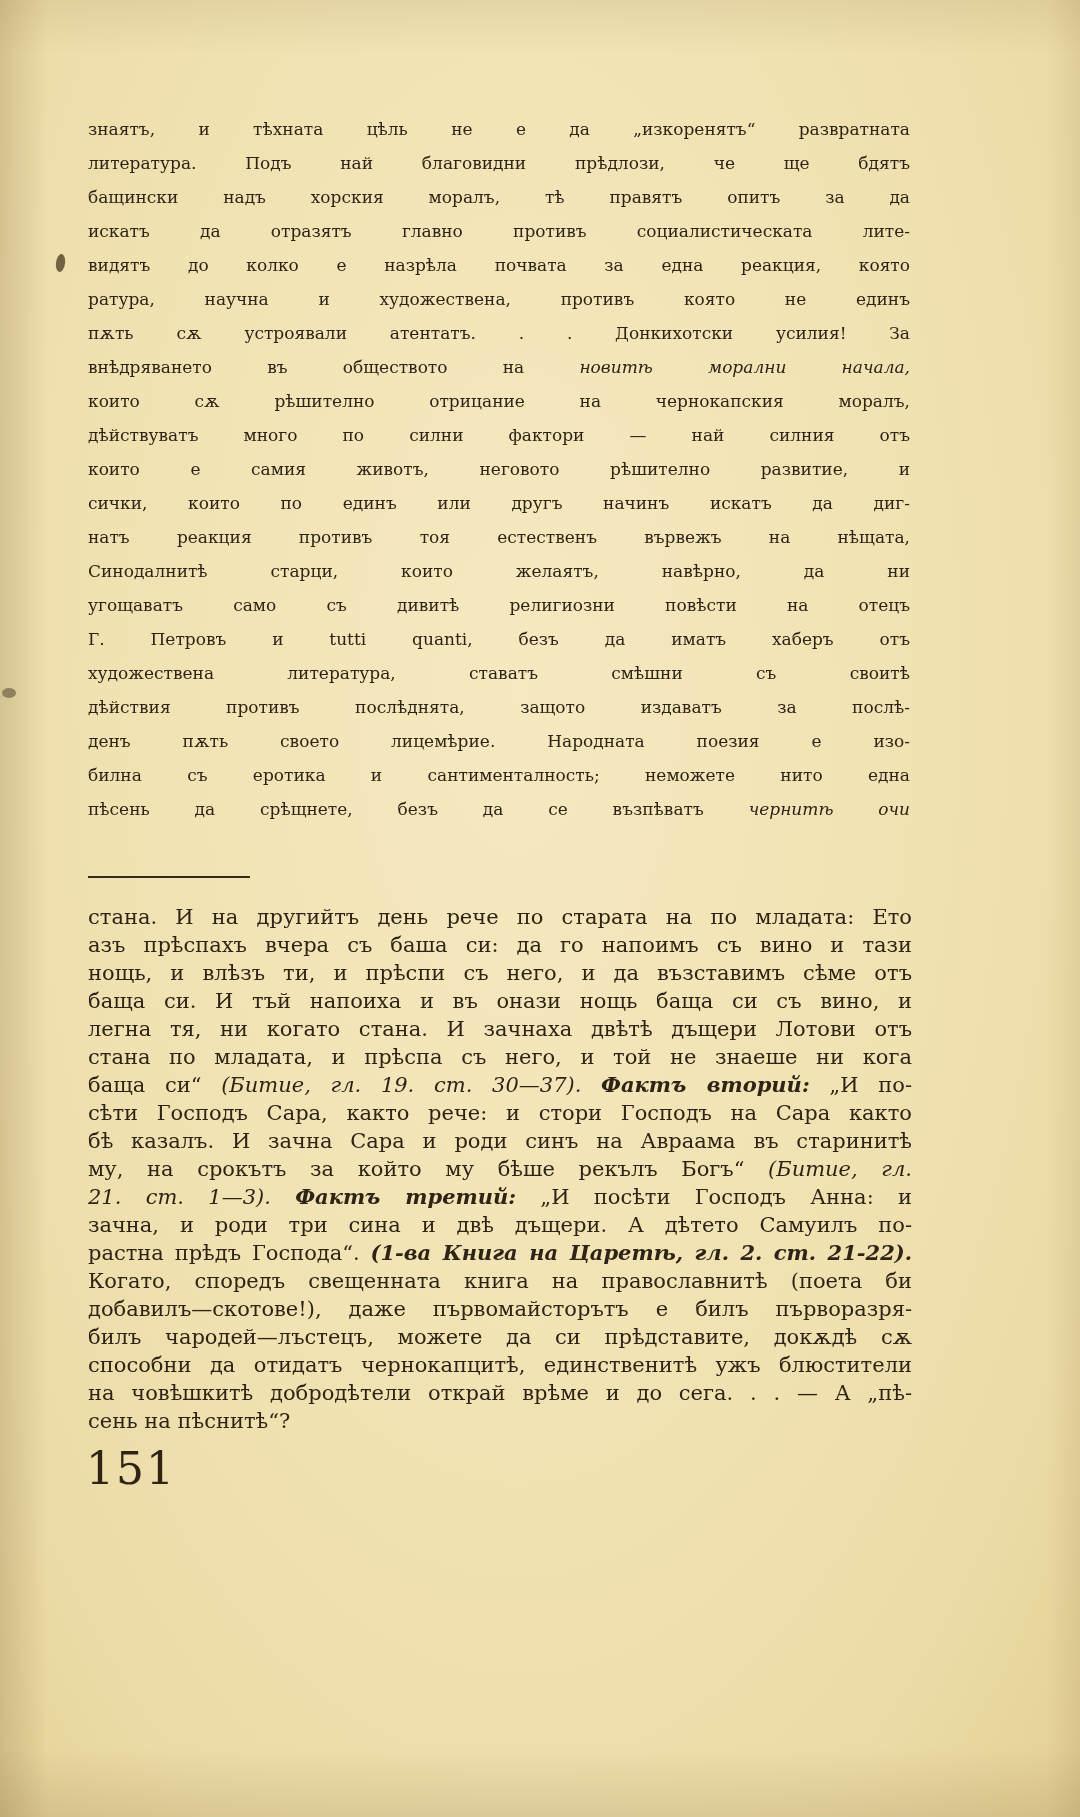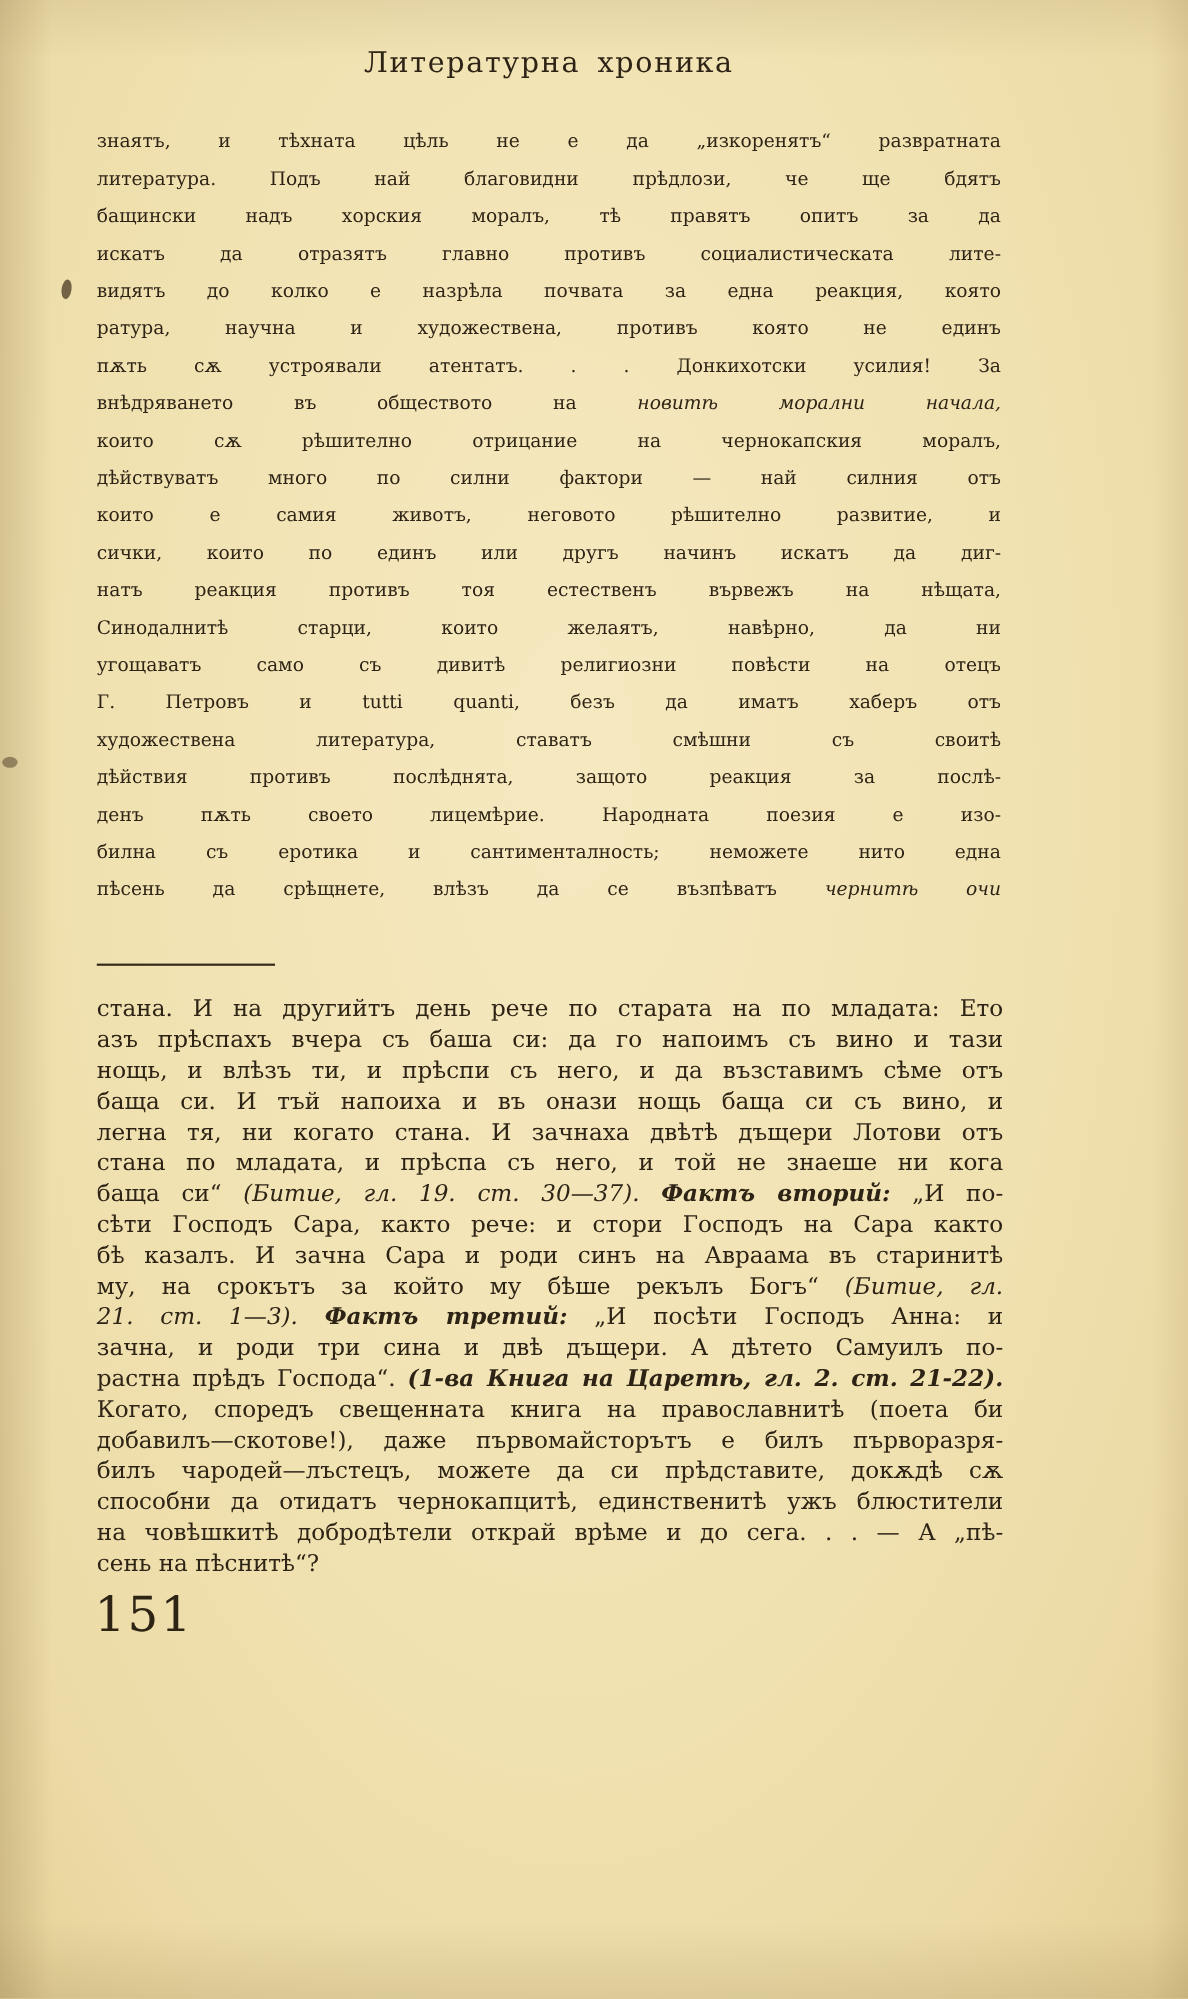--- a/index.html
+++ b/index.html
@@ -86,44 +86,43 @@
     opacity: .75;
     border-radius: 50%;
   }
   .speck.s1 { left: 56px; top: 254px; width: 9px;  height: 18px; transform: rotate(8deg); }
   .speck.s2 { left: 2px;  top: 688px; width: 14px; height: 10px; opacity: .5; }
 </style>
 </head>
 <body>
 
 <div class="page">
-  <div class="header">Литературна  хроника</div>
 
   <div class="main">
       <div class="tline"><span>знаятъ, и тѣхната цѣль не е да „изкоренятъ“ развратната</span></div>
       <div class="tline"><span>литература. Подъ най благовидни прѣдлози, че ще бдятъ</span></div>
       <div class="tline"><span>бащински надъ хорския моралъ, тѣ правятъ опитъ за да</span></div>
       <div class="tline"><span>искатъ да отразятъ главно противъ социалистическата лите-</span></div>
       <div class="tline"><span>видятъ до колко е назрѣла почвата за една реакция, която</span></div>
       <div class="tline"><span>ратура, научна и художествена, противъ която не единъ</span></div>
       <div class="tline"><span>пѫть сѫ устроявали атентатъ. . . Донкихотски усилия! За</span></div>
       <div class="tline"><span>внѣдряването въ обществото на </span><span class="it">новитѣ морални начала,</span></div>
       <div class="tline"><span>които сѫ рѣшително отрицание на чернокапския моралъ,</span></div>
       <div class="tline"><span>дѣйствуватъ много по силни фактори — най силния отъ</span></div>
       <div class="tline"><span>които е самия животъ, неговото рѣшително развитие, и</span></div>
       <div class="tline"><span>сички, които по единъ или другъ начинъ искатъ да диг-</span></div>
       <div class="tline"><span>натъ реакция противъ тоя естественъ вървежъ на нѣщата,</span></div>
       <div class="tline"><span>Синодалнитѣ старци, които желаятъ, навѣрно, да ни</span></div>
       <div class="tline"><span>угощаватъ само съ дивитѣ религиозни повѣсти на отецъ</span></div>
       <div class="tline"><span>Г. Петровъ и tutti quanti, безъ да иматъ хаберъ отъ</span></div>
       <div class="tline"><span>художествена литература, ставатъ смѣшни съ своитѣ</span></div>
-      <div class="tline"><span>дѣйствия противъ послѣднята, защото реакция за послѣ-</span></div>
+      <div class="tline"><span>дѣйствия противъ послѣднята, защото издаватъ за послѣ-</span></div>
       <div class="tline"><span>денъ пѫть своето лицемѣрие. Народната поезия е изо-</span></div>
       <div class="tline"><span>билна съ еротика и сантименталность; неможете нито една</span></div>
-      <div class="tline"><span>пѣсень да срѣщнете, влѣзъ да се възпѣватъ </span><span class="it">чернитѣ очи</span></div>
+      <div class="tline"><span>пѣсень да срѣщнете, безъ да се възпѣватъ </span><span class="it">чернитѣ очи</span></div>
     </div>
 
   <div class="rule"></div>
 
   <div class="footnote">
       <div class="tline"><span>стана. И на другийтъ день рече по старата на по младата: Ето</span></div>
       <div class="tline"><span>азъ прѣспахъ вчера съ баша си: да го напоимъ съ вино и тази</span></div>
       <div class="tline"><span>нощь, и влѣзъ ти, и прѣспи съ него, и да възставимъ сѣме отъ</span></div>
       <div class="tline"><span>баща си. И тъй напоиха и въ онази нощь баща си съ вино, и</span></div>
       <div class="tline"><span>легна тя, ни когато стана. И зачнаха двѣтѣ дъщери Лотови отъ</span></div>

